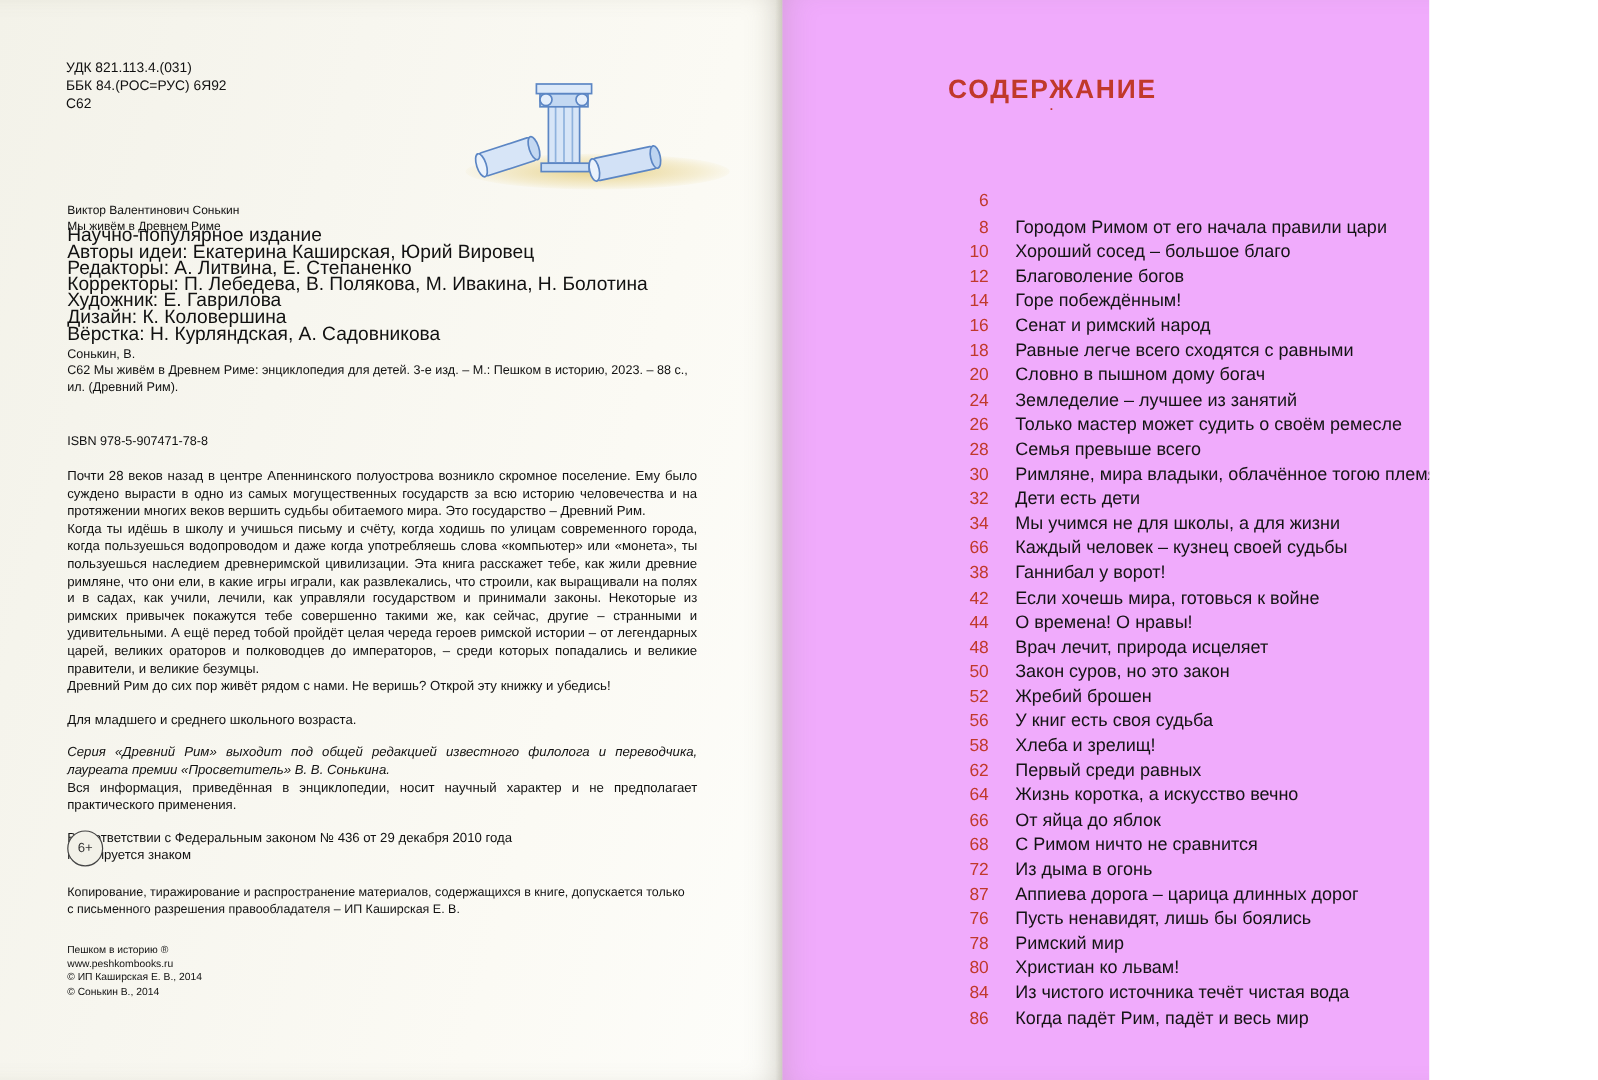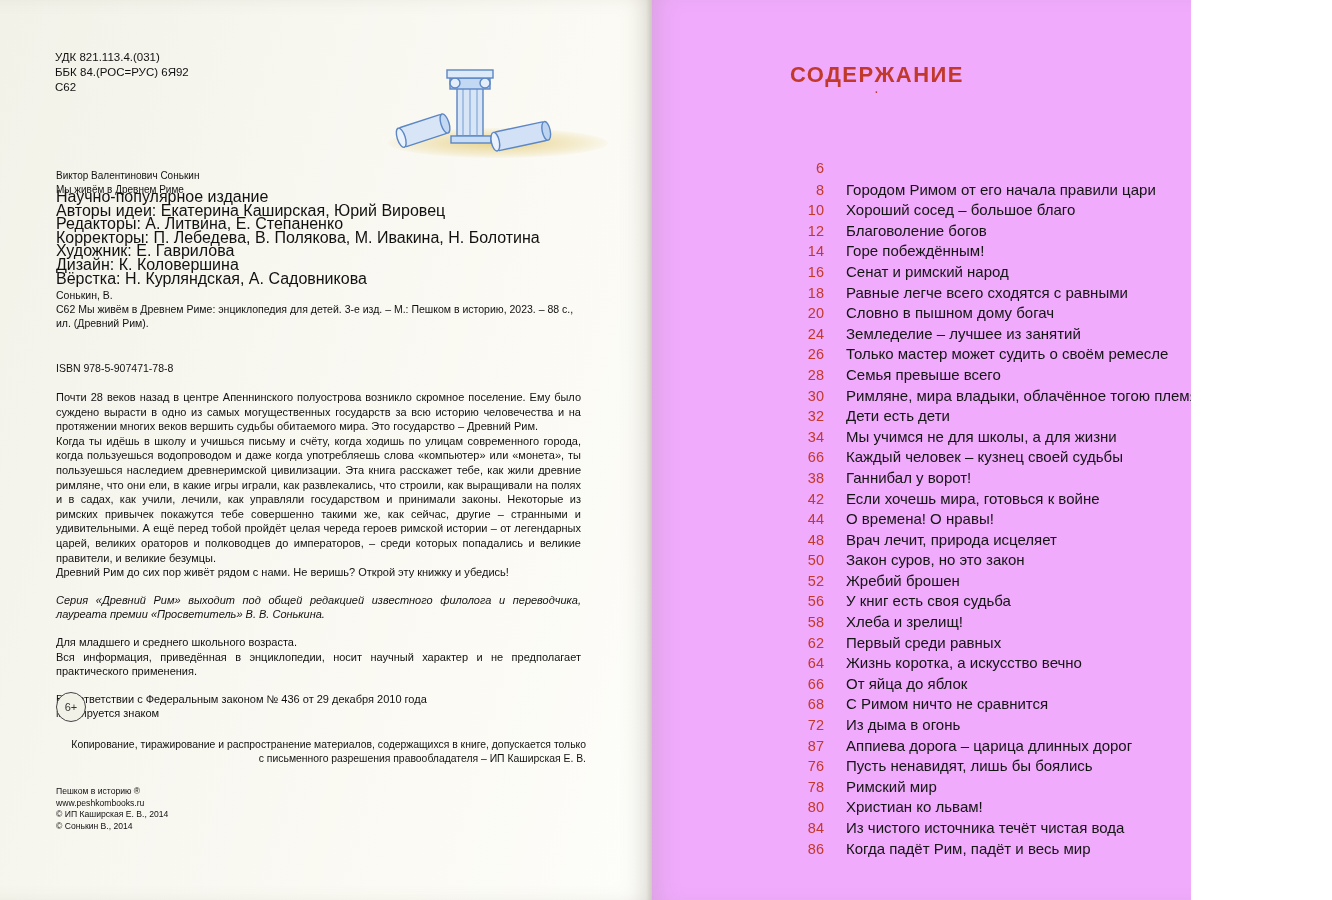--- a/index.html
+++ b/index.html
@@ -113,21 +113,20 @@
     background: #f2f1e8;
   }
   .copy-note {
     position: absolute;
     left: 56px;
     top: 738px;
     width: 530px;
     font-size: 10.4px;
     line-height: 14px;
     color: #111;
-    text-align: right;
   }
   .publisher {
     position: absolute;
     left: 56px;
     top: 786px;
     font-size: 8.6px;
     line-height: 11.5px;
     color: #111;
   }
 
@@ -227,22 +226,22 @@
       <div>С62 Мы живём в Древнем Риме: энциклопедия для детей. 3-е изд. – М.: Пешком в историю, 2023. – 88 с.,</div>
       <div>ил. (Древний Рим).</div>
     </div>
 
     <div class="isbn">ISBN 978-5-907471-78-8</div>
 
     <div class="annotation">
       <p>Почти 28 веков назад в центре Апеннинского полуострова возникло скромное поселение. Ему было суждено вырасти в одно из самых могущественных государств за всю историю человечества и на протяжении многих веков вершить судьбы обитаемого мира. Это государство – Древний Рим.</p>
       <p>Когда ты идёшь в школу и учишься письму и счёту, когда ходишь по улицам современного города, когда пользуешься водопроводом и даже когда употребляешь слова «компьютер» или «монета», ты пользуешься наследием древнеримской цивилизации. Эта книга расскажет тебе, как жили древние римляне, что они ели, в какие игры играли, как развлекались, что строили, как выращивали на полях и в садах, как учили, лечили, как управляли государством и принимали законы. Некоторые из римских привычек покажутся тебе совершенно такими же, как сейчас, другие – странными и удивительными. А ещё перед тобой пройдёт целая череда героев римской истории – от легендарных царей, великих ораторов и полководцев до императоров, – среди которых попадались и великие правители, и великие безумцы.</p>
       <p>Древний Рим до сих пор живёт рядом с нами. Не веришь? Открой эту книжку и убедись!</p>
+      <p class="gap">Для младшего и среднего школьного возраста.</p>
       <p class="gap ital">Серия «Древний Рим» выходит под общей редакцией известного филолога и переводчика, лауреата премии «Просветитель» В. В. Сонькина.</p>
-      <p class="gap">Для младшего и среднего школьного возраста.</p>
       <p>Вся информация, приведённая в энциклопедии, носит научный характер и не предполагает практического применения.</p>
       <p class="gap">В соответствии с Федеральным законом № 436 от 29 декабря 2010 года</p>
       <p>маркируется знаком</p>
     </div>
 
     <div class="age-badge">6+</div>
 
     <div class="copy-note">
       <div>Копирование, тиражирование и распространение материалов, содержащихся в книге, допускается только</div>
       <div>с письменного разрешения правообладателя – ИП Каширская Е. В.</div>

